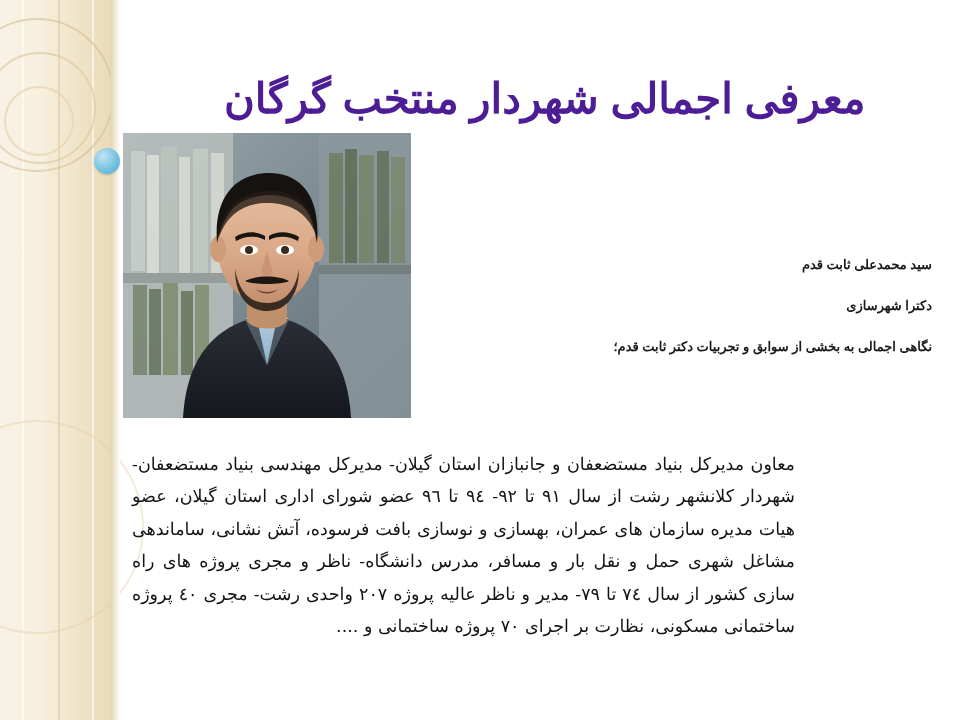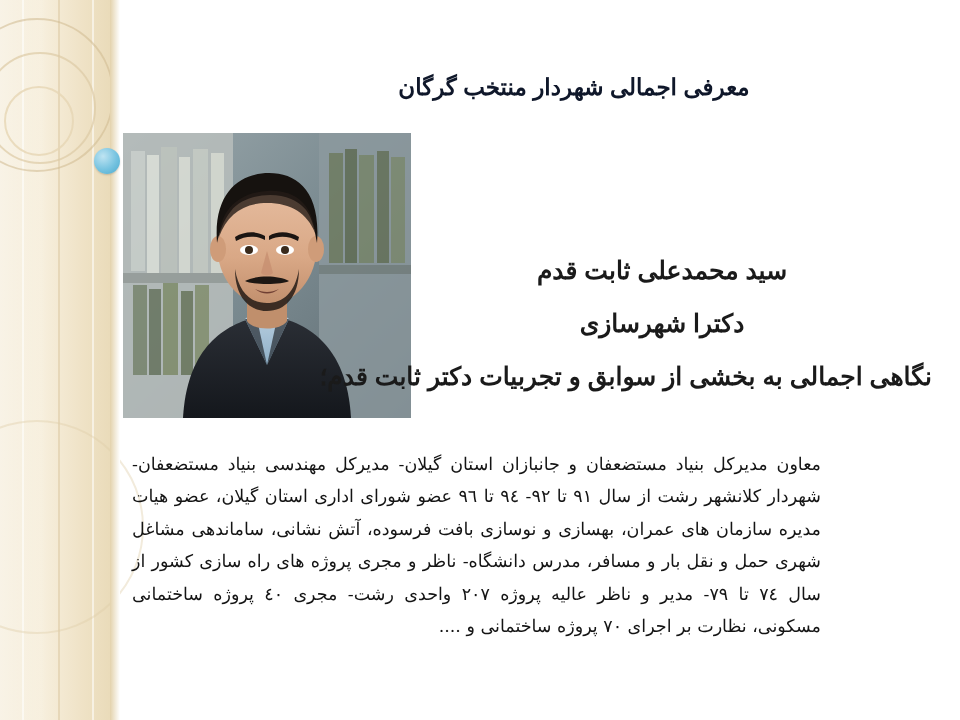--- a/index.html
+++ b/index.html
@@ -78,23 +78,23 @@
     background: radial-gradient(circle at 35% 32%, #bfe4f2 0%, #76c3e0 55%, #4aa9cd 100%);
     box-shadow: 0 1px 2px rgba(0,0,0,0.18);
   }
 
   
   .title {
     position: absolute;
     top: 74px;
     right: 36px;
     width: 700px;
-    text-align: center;
-    color: #0f172a;
-    font-size: 23px;
+    text-align: left;
+    color: #4c1d95;
+    font-size: 42px;
     font-weight: bold;
     letter-spacing: 0px;
     direction: rtl;
     text-shadow: 0 1px 0 rgba(255,255,255,0.6);
   }
 
   
   .photo {
     position: absolute;
     left: 123px;
@@ -110,36 +110,35 @@
   .facts {
     position: absolute;
     top: 258px;
     right: 28px;
     width: 540px;
     direction: rtl;
     text-align: right;
     color: #1a1a1a;
   }
   .facts .line {
-    font-size: 25px;
+    font-size: 13px;
     font-weight: bold;
     line-height: 1.0;
     margin-bottom: 28px;
     white-space: nowrap;
-    text-align: center;
   }
   .facts .line.lead {
     margin-bottom: 6px;
   }
 
   
   .paragraph {
     position: absolute;
     top: 448px;
-    right: 139px;
+    right: 165px;
     left: 132px;
     direction: rtl;
     text-align: justify;
     text-align-last: right;
     color: #141414;
     font-size: 17.5px;
     line-height: 1.85;
     font-family: "DejaVu Serif", serif;
   }
 </style>

